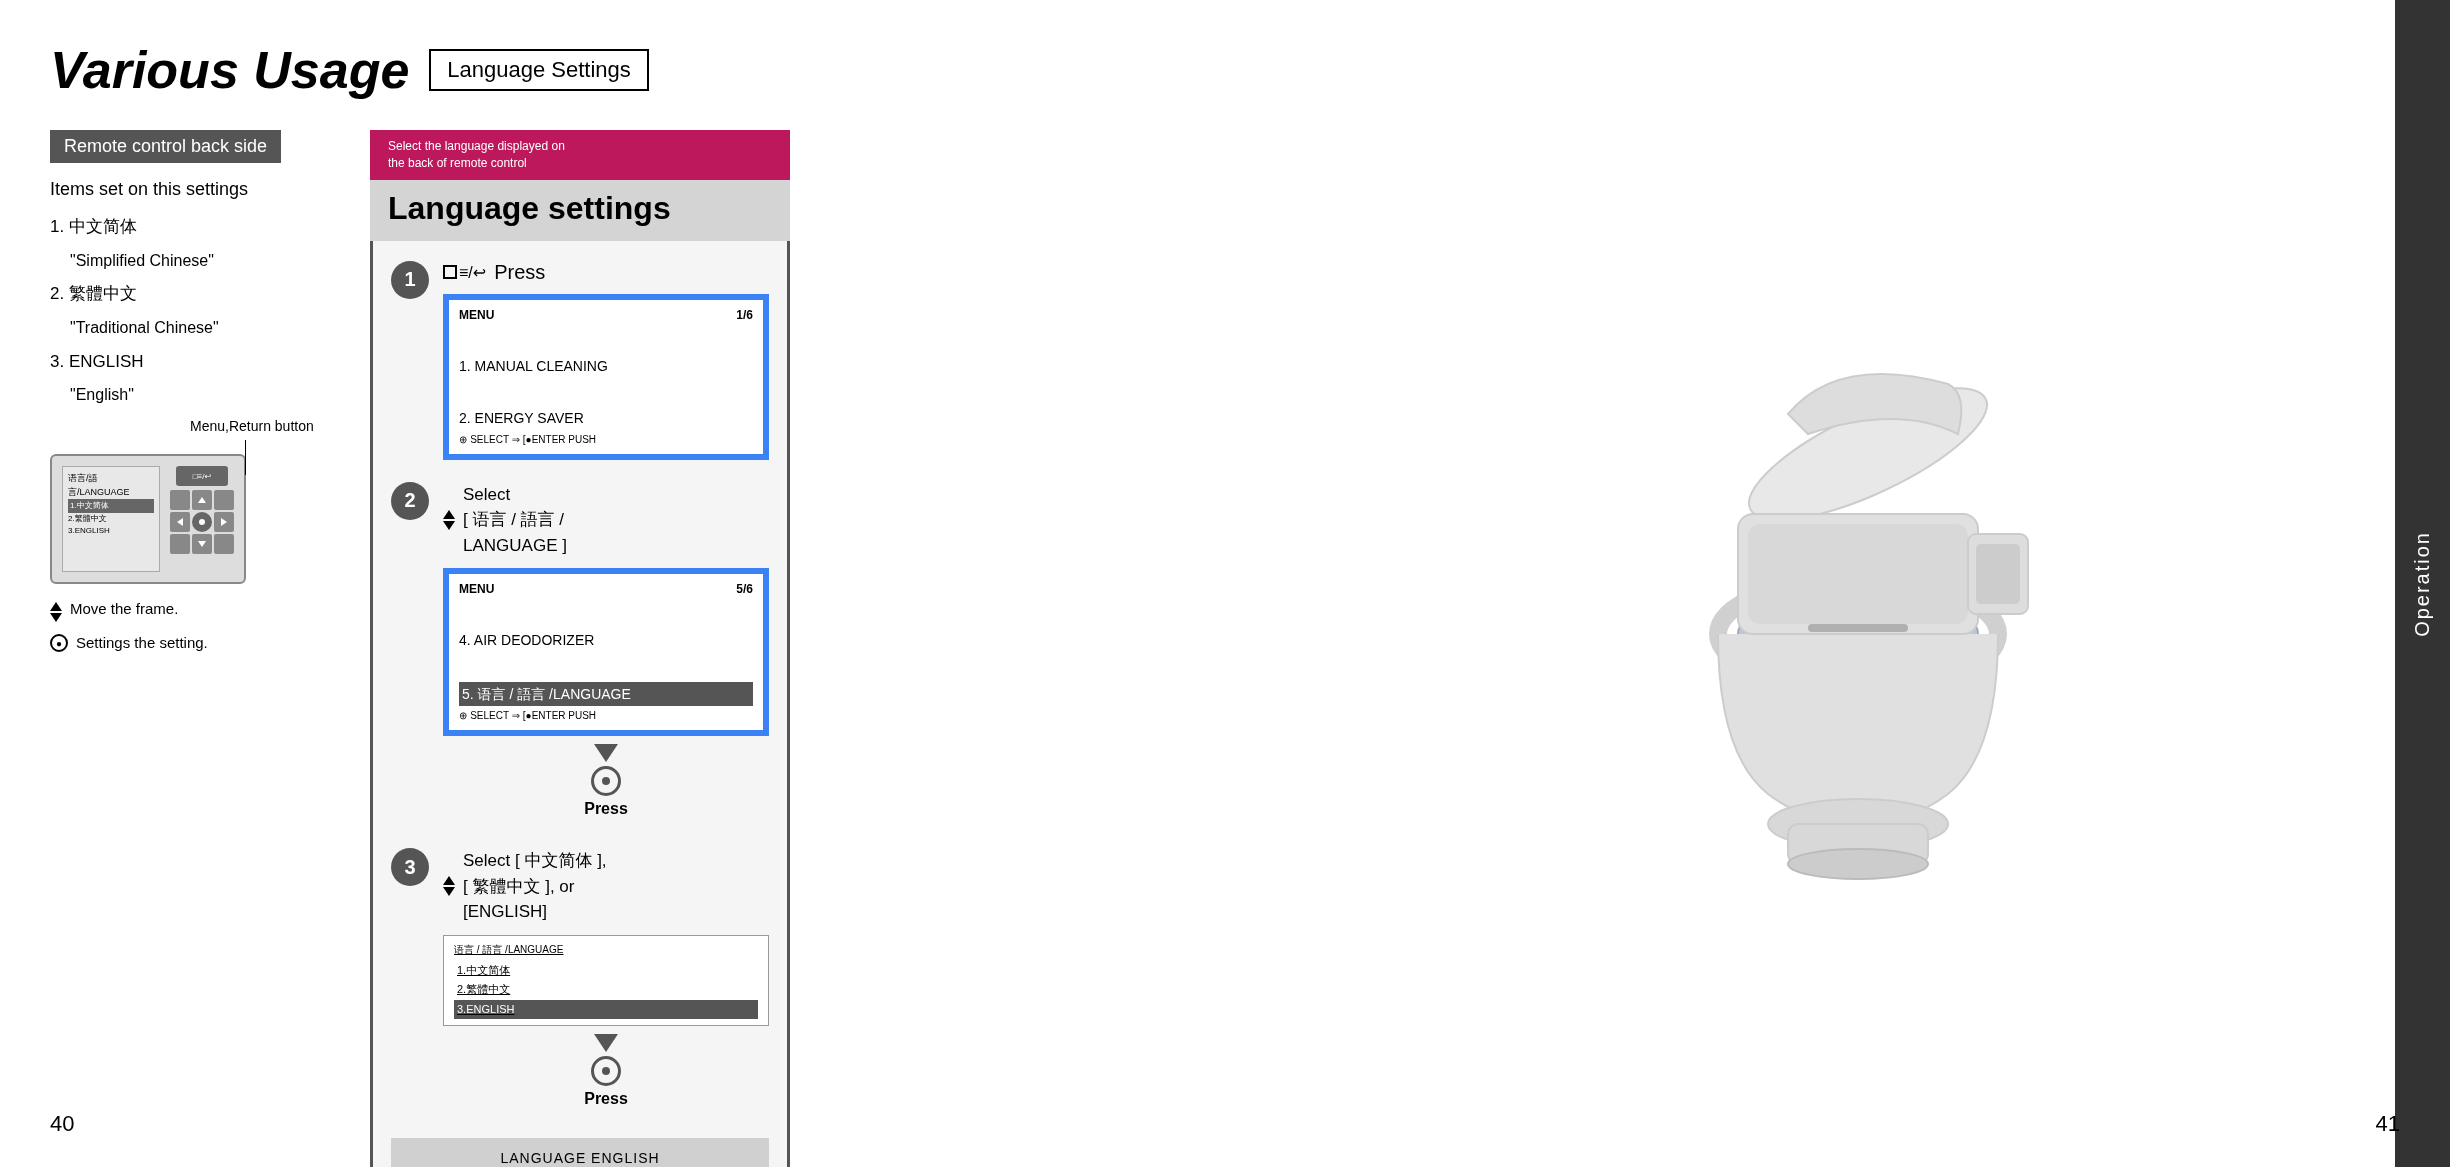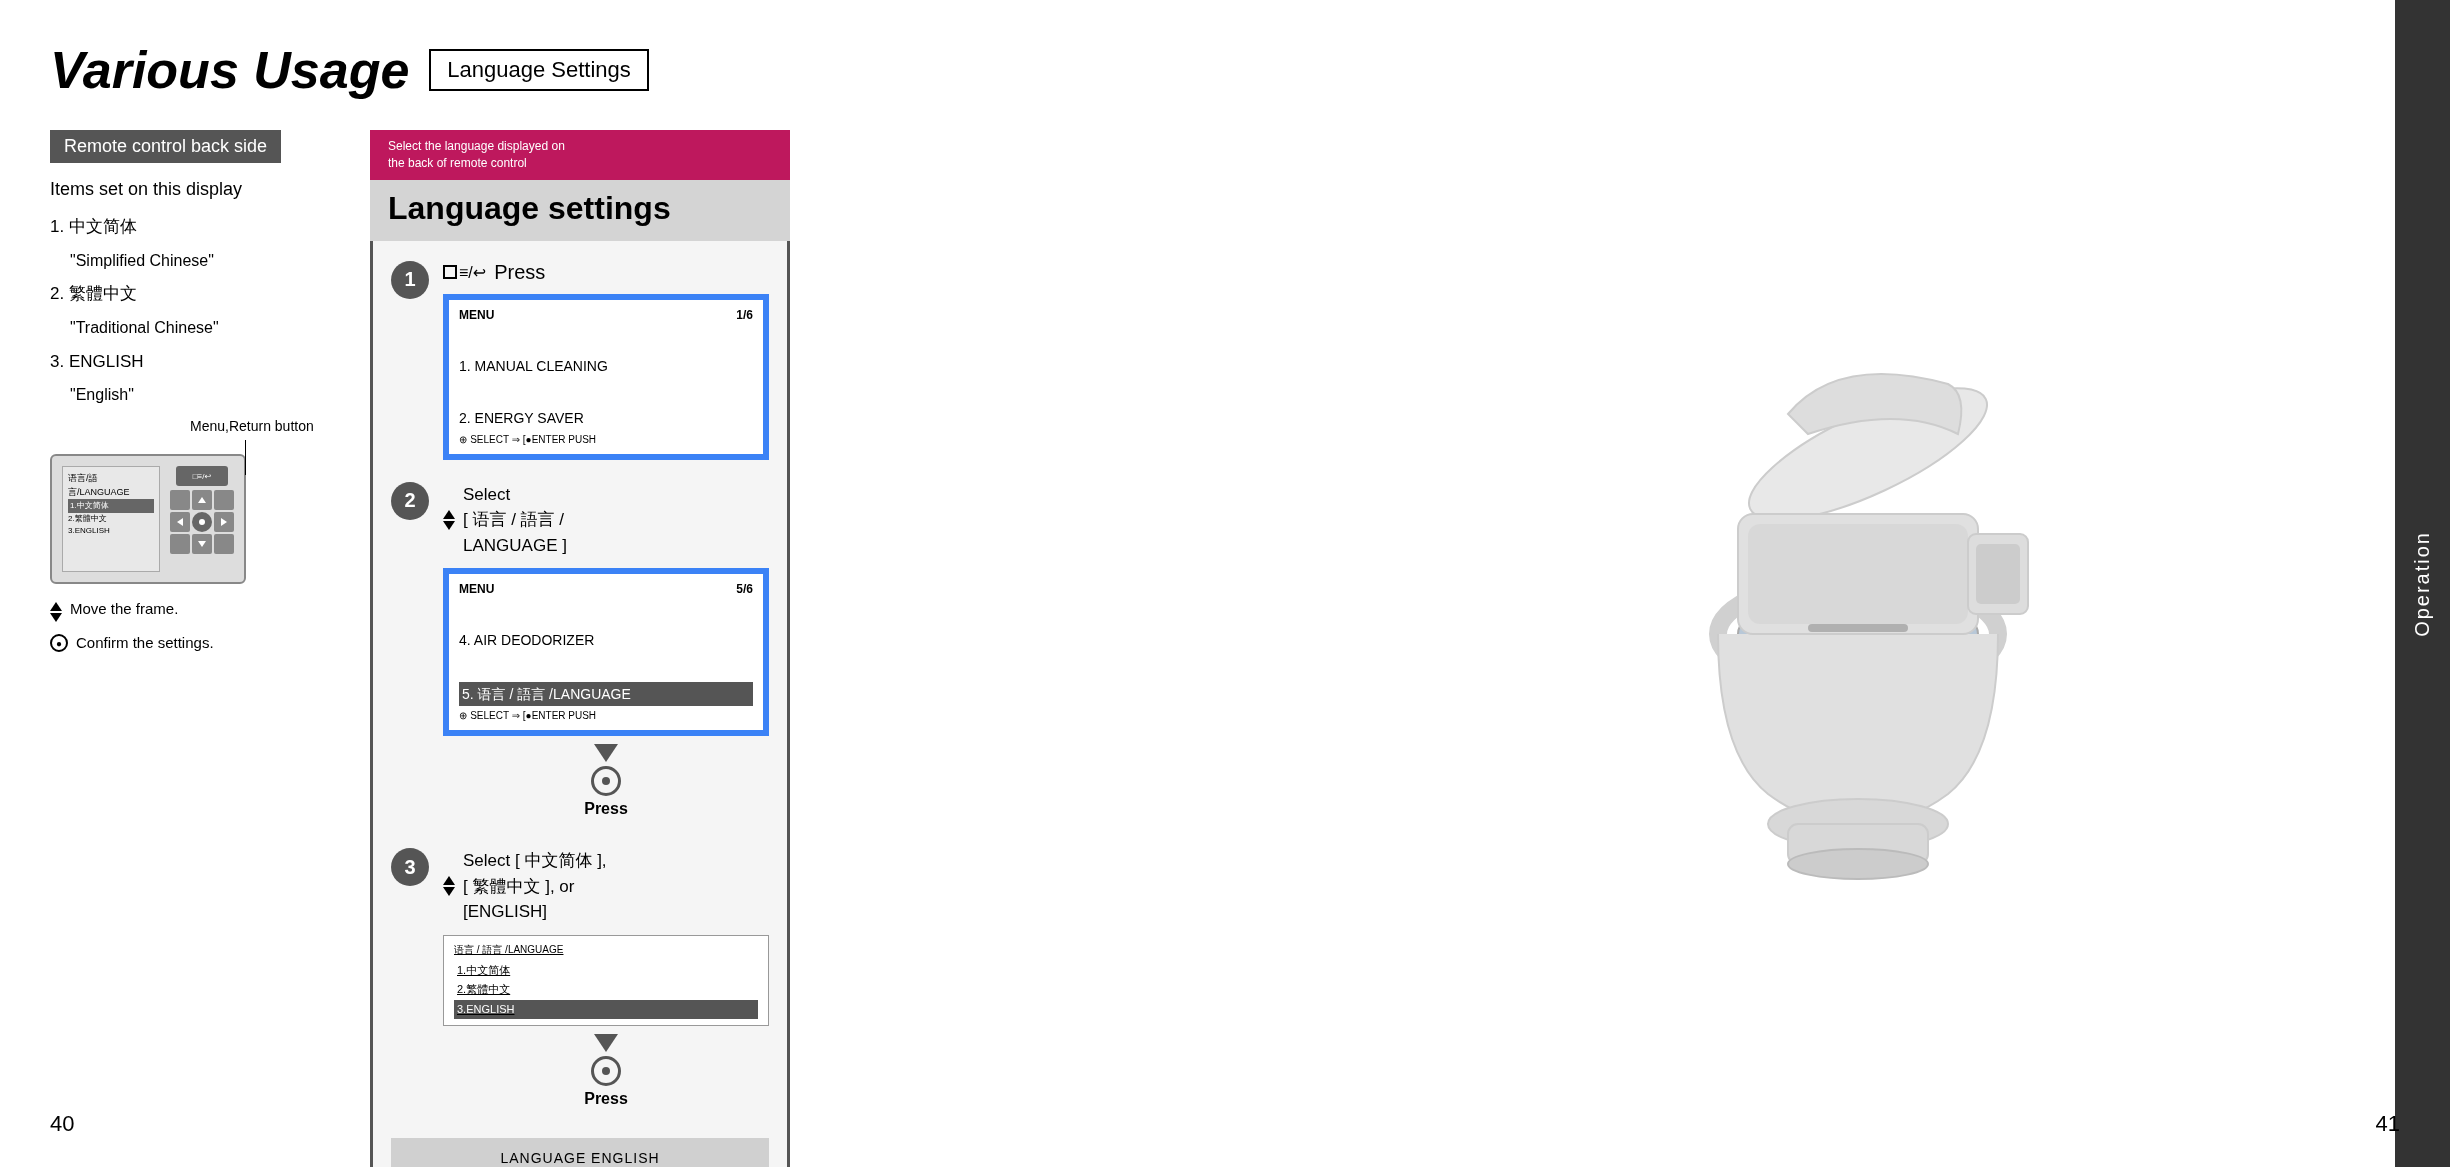--- a/index.html
+++ b/index.html
@@ -396,21 +396,21 @@
 
   <div class="page-title">
     <h1>Various Usage</h1>
     <div class="title-badge">Language Settings</div>
   </div>
 
   <div class="left-content">
 
     <div class="remote-section">
       <div class="remote-label-box">Remote control back side</div>
-      <div class="remote-items-label">Items set on this display</div>
+      <div class="remote-items-label">Items set on this settings</div>
 
       <ul class="items-list">
         <li>1. 中文简体</li>
         <li class="sub">"Simplified Chinese"</li>
         <li>2. 繁體中文</li>
         <li class="sub">"Traditional Chinese"</li>
         <li>3. ENGLISH</li>
         <li class="sub">"English"</li>
       </ul>
 
@@ -467,21 +467,21 @@
           <div class="arrow-icon">
             <div class="arrow-up"></div>
             <div class="arrow-down"></div>
           </div>
           <span style="font-size:15px;">Move the frame.</span>
         </div>
 
         
         <div class="confirm-note">
           <div class="enter-btn-icon">●</div>
-          <span style="font-size:15px;">Confirm the settings.</span>
+          <span style="font-size:15px;">Settings the setting.</span>
         </div>
       </div>
     </div>
 
     <div class="instruction-panel">
 
       <div class="panel-header">
         <span>Select the language displayed on<br>the back of remote control</span>
       </div>
       <div class="panel-header-bold">

